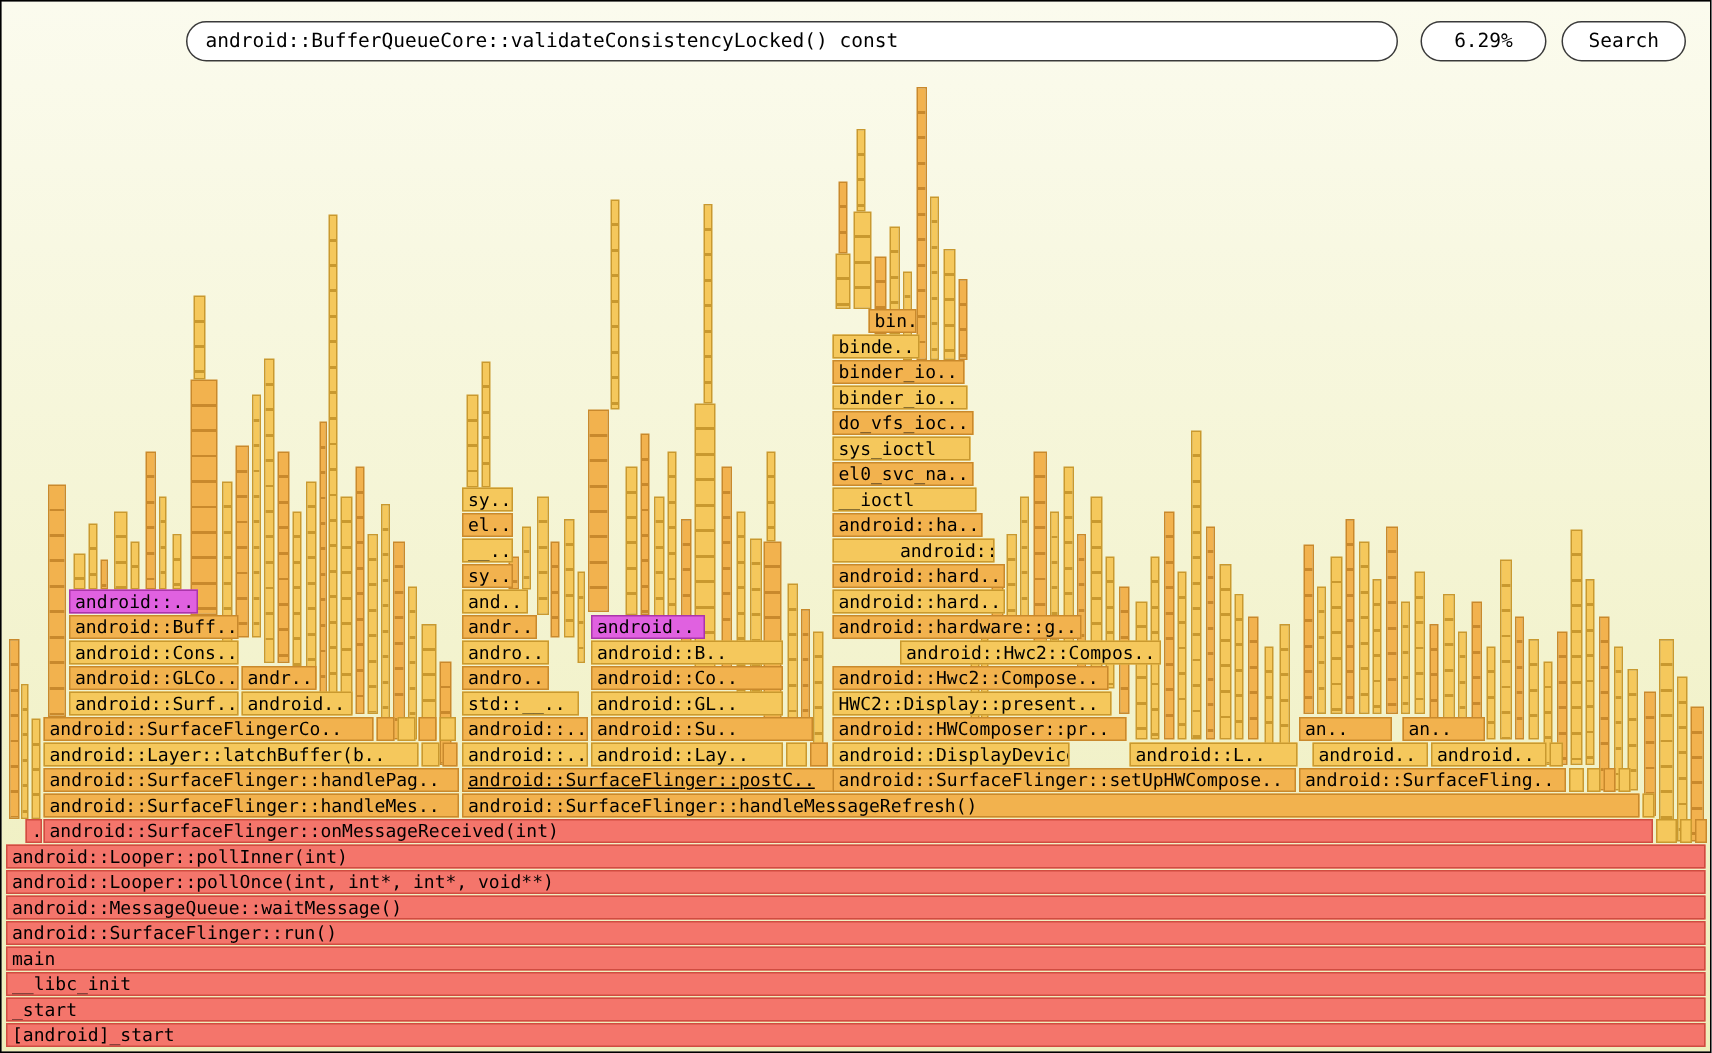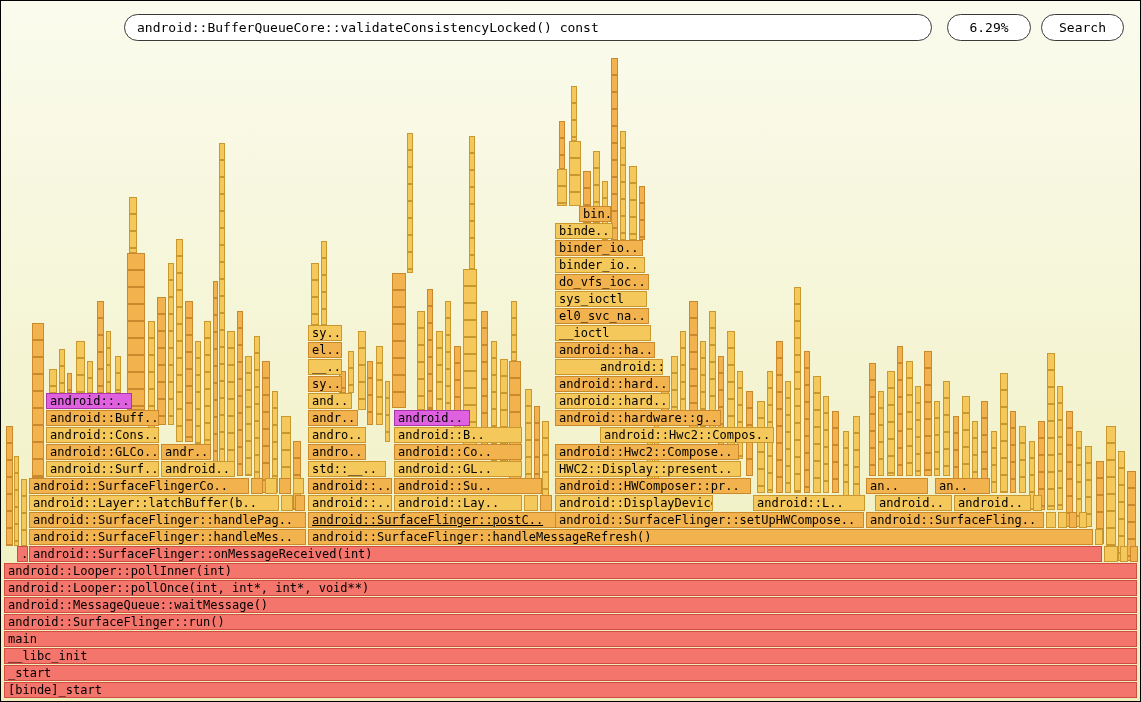--- a/index.html
+++ b/index.html
@@ -164,21 +164,21 @@
       <div class="spike t2" style="left: 1037px; width: 7px; top: 420px; height: 89px;"></div>
       <div class="spike t1" style="left: 1046px; width: 8px; top: 352px; height: 157px;"></div>
       <div class="spike t1" style="left: 1056px; width: 6px; top: 385px; height: 124px;"></div>
       <div class="spike t2" style="left: 1065px; width: 7px; top: 410px; height: 116px;"></div>
       <div class="spike t1" style="left: 1075px; width: 6px; top: 430px; height: 96px;"></div>
       <div class="spike t1" style="left: 1084px; width: 7px; top: 445px; height: 81px;"></div>
       <div class="spike t2" style="left: 1095px; width: 8px; top: 460px; height: 83px;"></div>
       <div class="spike t1" style="left: 1105px; width: 10px; top: 425px; height: 135px;"></div>
       <div class="spike t1" style="left: 1117px; width: 7px; top: 450px; height: 110px;"></div>
       <div class="spike t2" style="left: 1126px; width: 9px; top: 470px; height: 90px;"></div>
-      <div class="frame r" title="[linker]_start" style="left: 3px; top: 681px; width: 1133px;">[binde]_start</div>
+      <div class="frame r" title="[linker]_start" style="left: 3px; top: 681px; width: 1133px;">[android]_start</div>
       <div class="frame r" title="_start" style="left: 3px; top: 664px; width: 1133px;">_start</div>
       <div class="frame r" title="__libc_init" style="left: 3px; top: 647px; width: 1133px;">__libc_init</div>
       <div class="frame r" title="main" style="left: 3px; top: 630px; width: 1133px;">main</div>
       <div class="frame r" title="android::SurfaceFlinger::run()" style="left: 3px; top: 613px; width: 1133px;">android::SurfaceFlinger::run()</div>
       <div class="frame r" title="android::MessageQueue::waitMessage()" style="left: 3px; top: 596px; width: 1133px;">android::MessageQueue::waitMessage()</div>
       <div class="frame r" title="android::Looper::pollOnce(int, int*, int*, void**)" style="left: 3px; top: 579px; width: 1133px;">android::Looper::pollOnce(int, int*, int*, void**)</div>
       <div class="frame r" title="android::Looper::pollInner(int)" style="left: 3px; top: 562px; width: 1133px;">android::Looper::pollInner(int)</div>
       <div class="frame r" title="." style="left: 16px; top: 545px; width: 11px;">.</div>
       <div class="frame r" title="android::SurfaceFlinger::onMessageReceived(int)" style="left: 28px; top: 545px; width: 1073px;">android::SurfaceFlinger::onMessageReceived(int)</div>
       <div class="frame g" style="left: 1103px; top: 545px; width: 14px;"></div>

